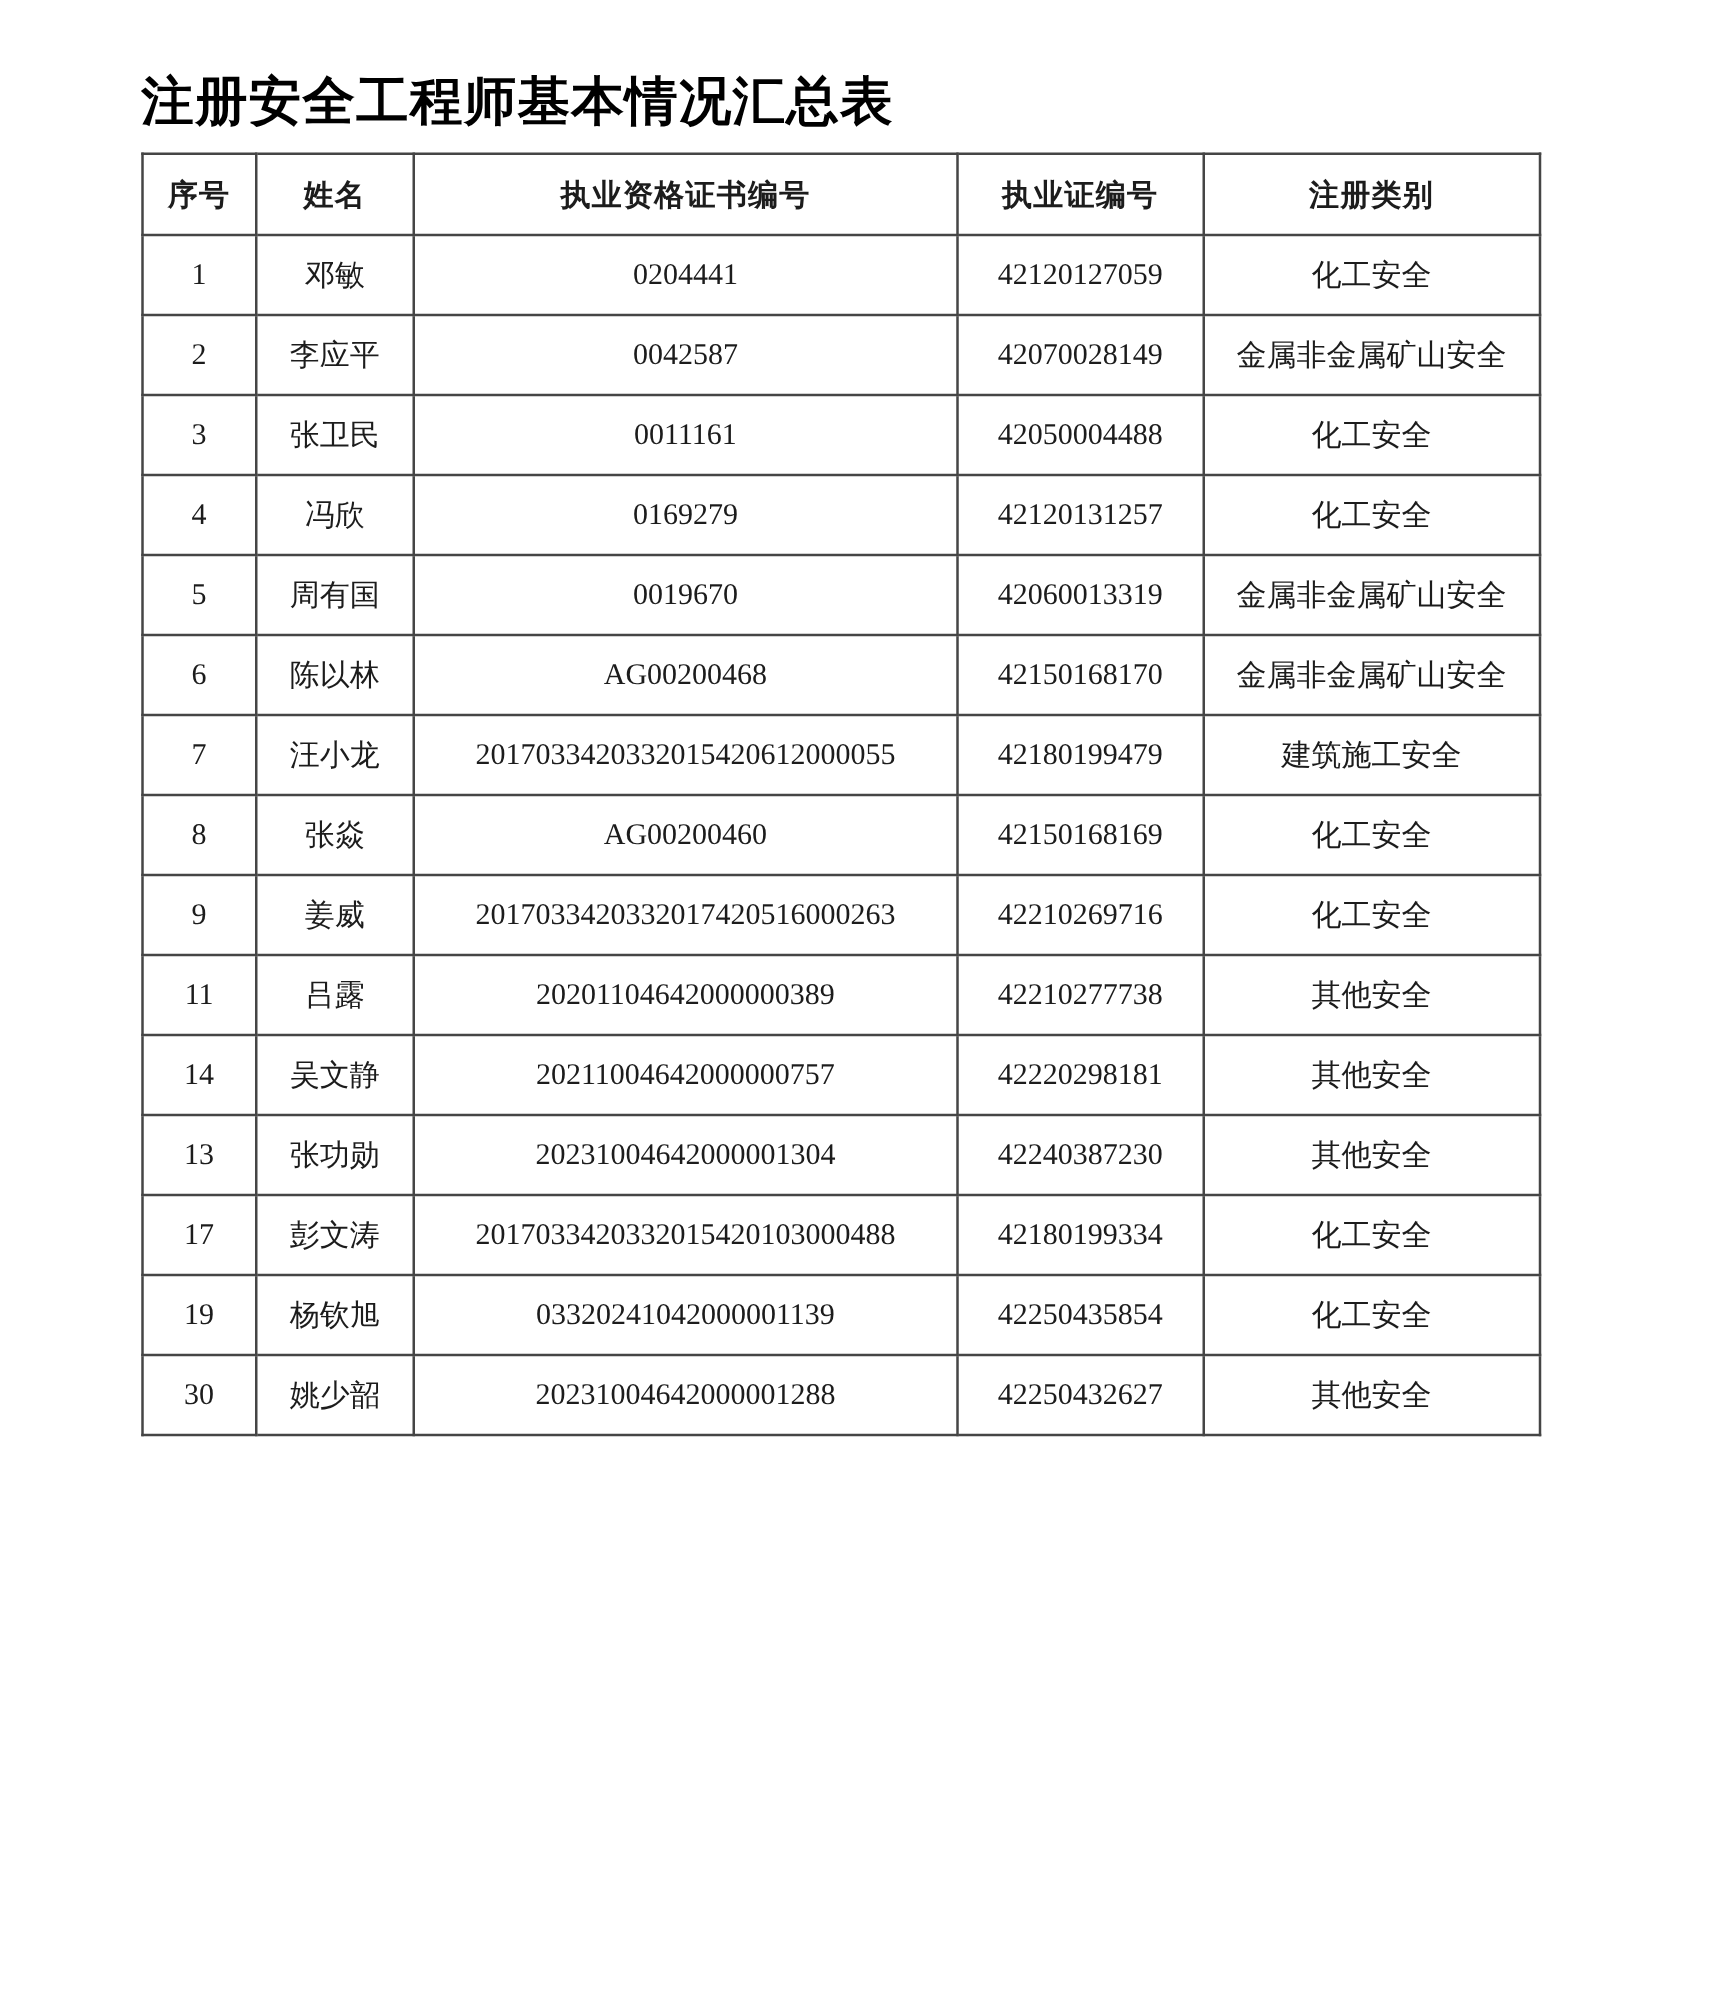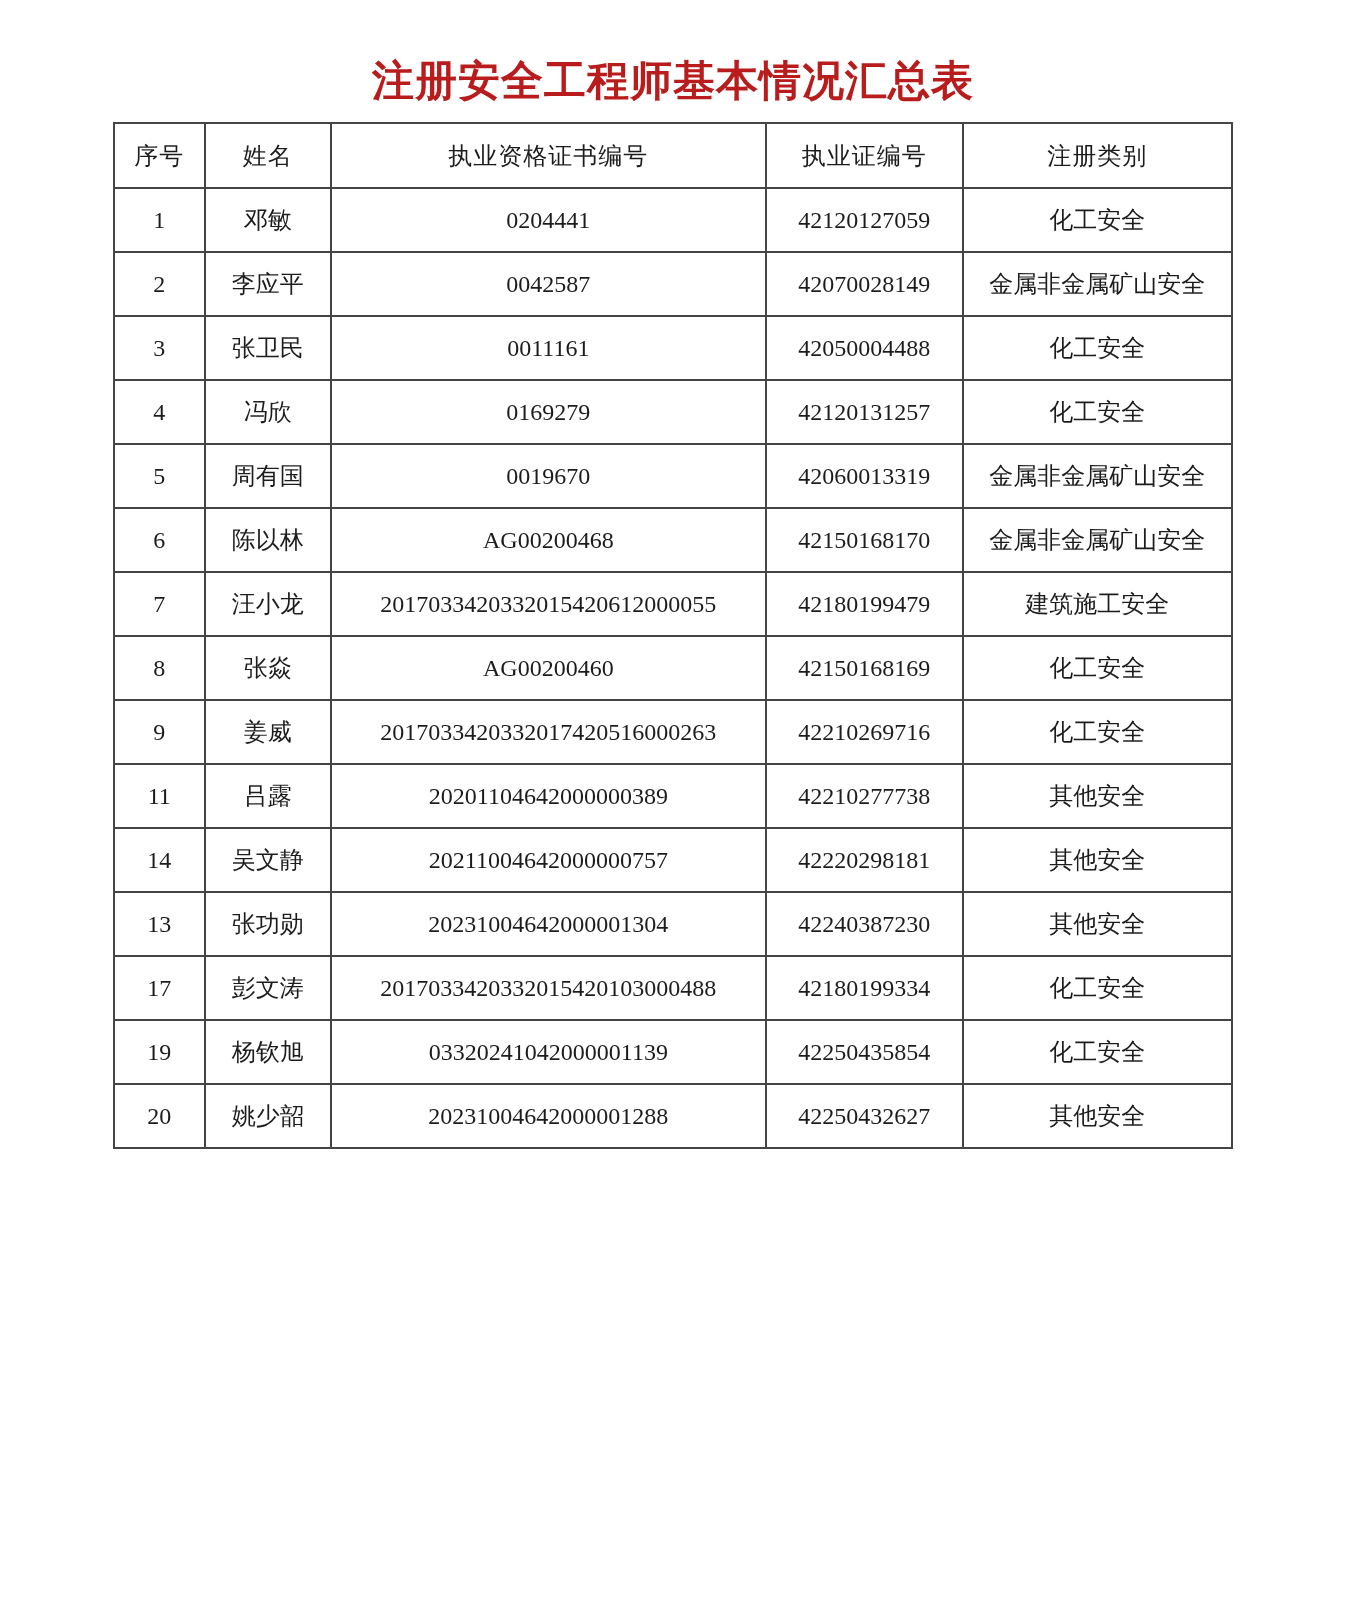--- a/index.html
+++ b/index.html
@@ -16,45 +16,44 @@
     font-family: "Liberation Serif", "DejaVu Serif", serif;
     color: #1c1c1c;
   }
   .content {
     margin-left: 113px;
     width: 1120px;
     padding-top: 58px;
   }
   .doc-title {
     margin: 0 0 18px 0;
-    text-align: center;
     font-family: "Liberation Sans", "DejaVu Sans", sans-serif;
     font-weight: bold;
     font-size: 42px;
     line-height: 1.1;
     letter-spacing: 1px;
-    color: #b91c1c;
+    color: #000000;
   }
   table.summary-table {
     width: 1120px;
     border-collapse: collapse;
     table-layout: fixed;
   }
   .summary-table th,
   .summary-table td {
     border: 2px solid #454545;
     text-align: center;
     vertical-align: middle;
     padding: 0 4px;
     overflow: hidden;
     white-space: nowrap;
   }
   .summary-table thead th {
     height: 63px;
-    font-weight: normal;
+    font-weight: bold;
     font-size: 24px;
     letter-spacing: 1px;
   }
   .summary-table tbody td {
     height: 62px;
     font-size: 24px;
   }
   col.c-no    { width: 8.1%;  }
   col.c-name  { width: 11.3%; }
   col.c-qual  { width: 38.9%; }
@@ -178,21 +177,21 @@
             <td>化工安全</td>
           </tr>
           <tr>
             <td>19</td>
             <td>杨钦旭</td>
             <td>03320241042000001139</td>
             <td>42250435854</td>
             <td>化工安全</td>
           </tr>
           <tr>
-            <td>20</td>
+            <td>30</td>
             <td>姚少韶</td>
             <td>20231004642000001288</td>
             <td>42250432627</td>
             <td>其他安全</td>
           </tr>
         </tbody>
     </table>
   </div>
 </div>
 

